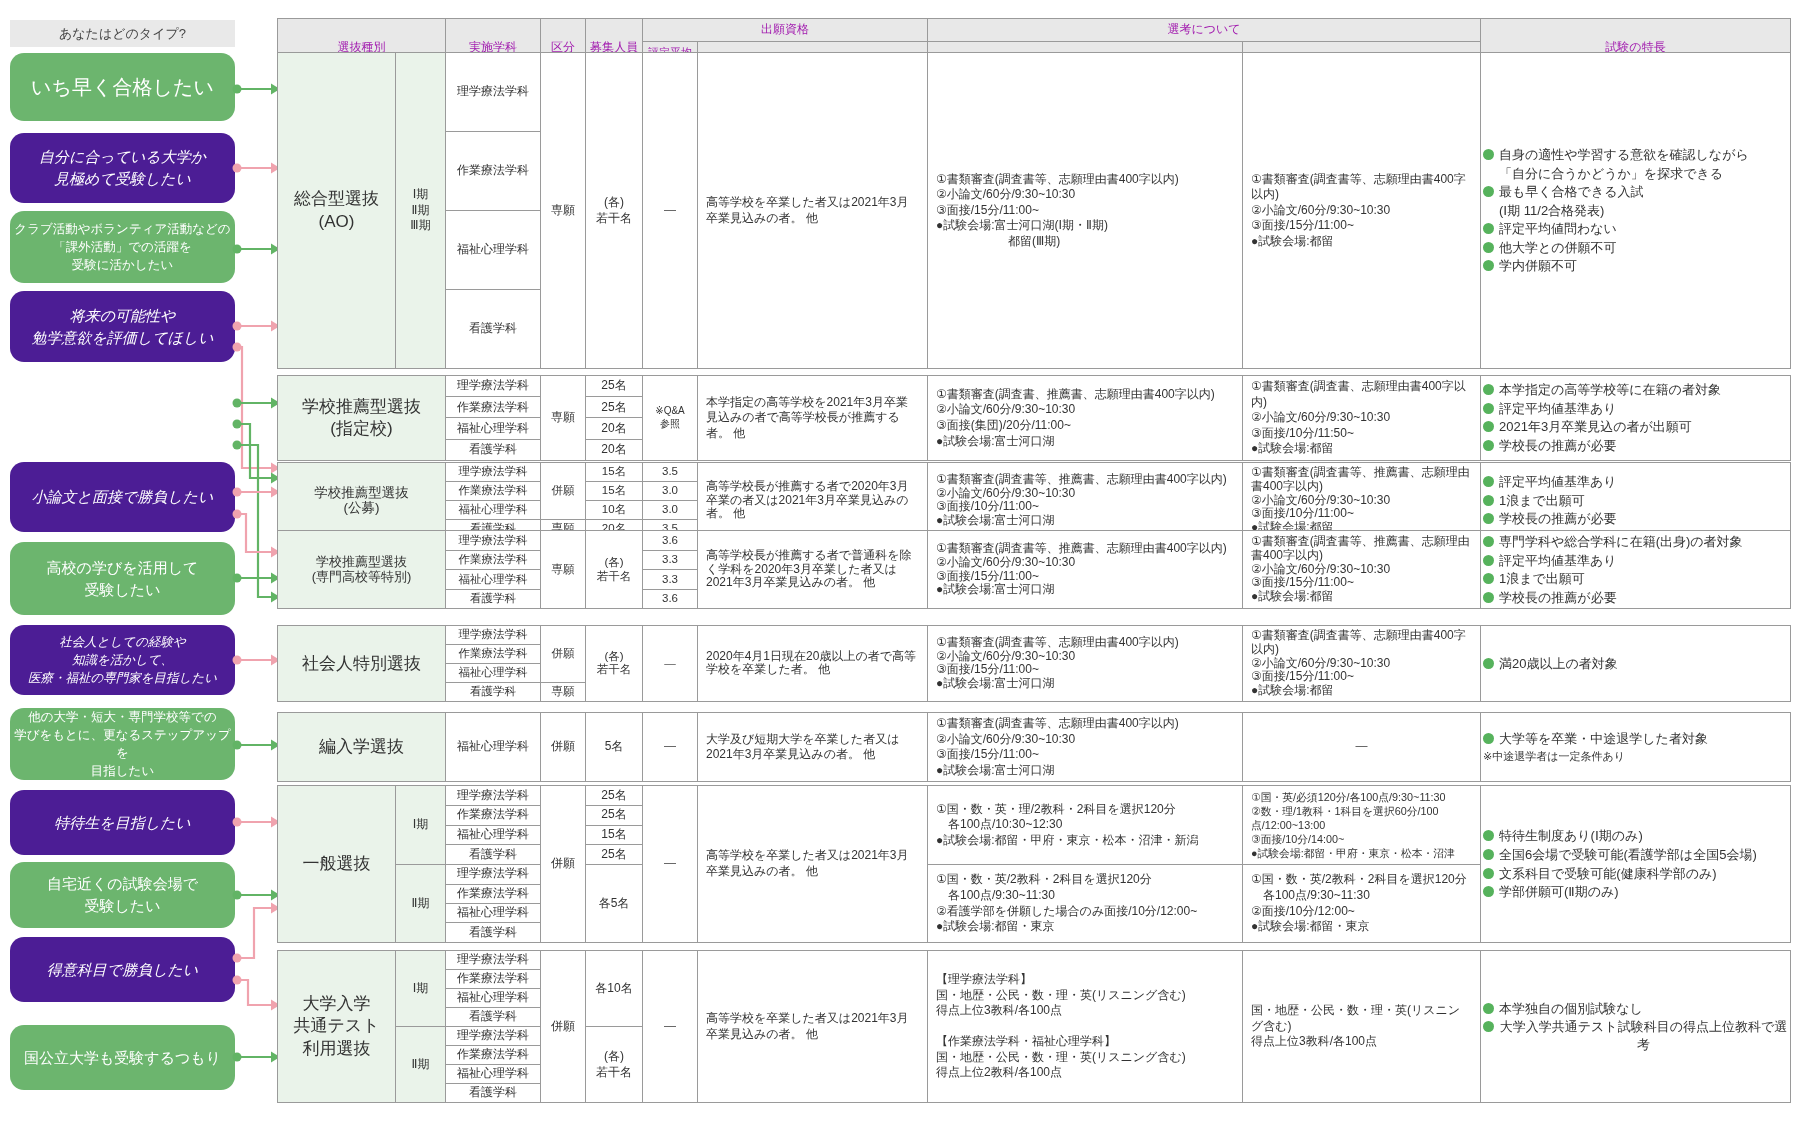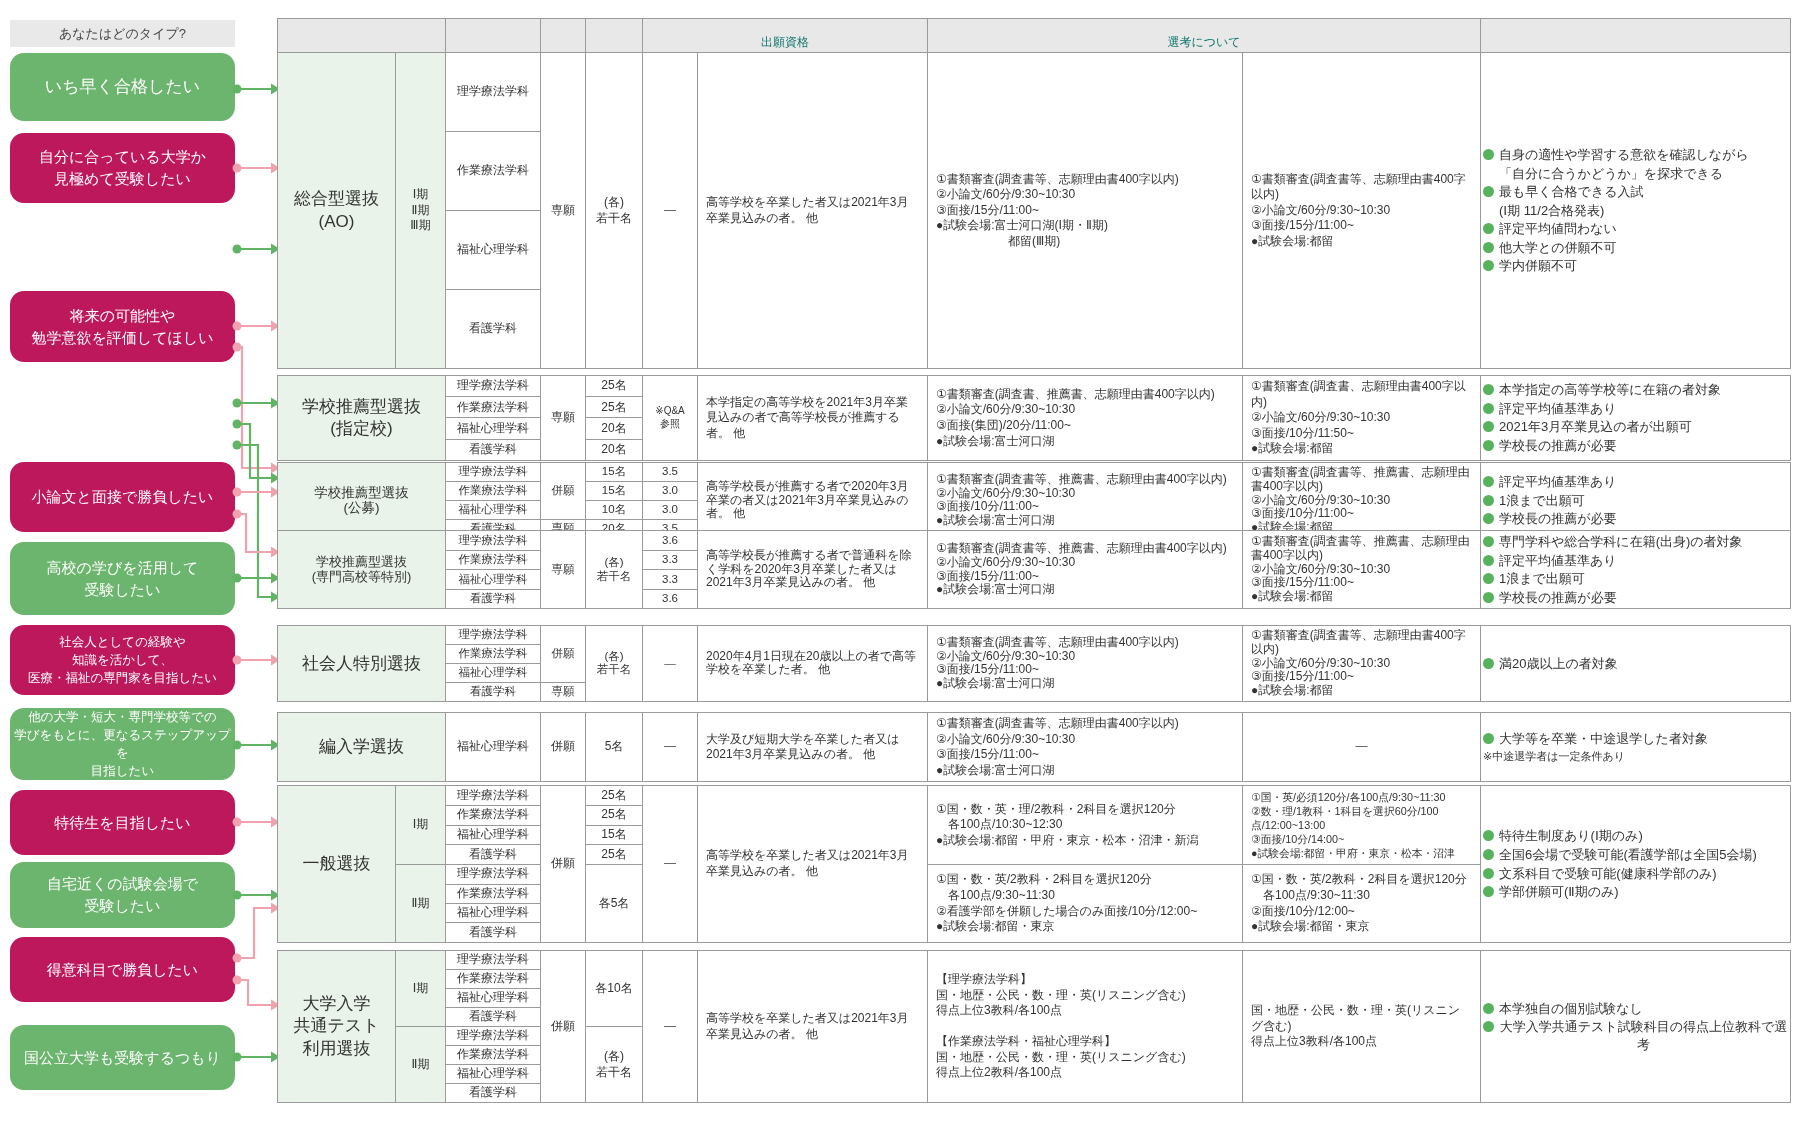--- a/index.html
+++ b/index.html
@@ -6,55 +6,58 @@
   .stage{position:relative;width:1800px;height:1122px;background:#fff;overflow:hidden;
          font-family:"Liberation Sans","DejaVu Sans",sans-serif;color:#333;}
 
   
   .ltitle{position:absolute;left:10px;top:20px;width:225px;height:27px;background:#e9e9e9;
           display:flex;align-items:center;justify-content:center;font-size:13px;color:#444;}
   .lbox{position:absolute;left:10px;width:225px;border-radius:14px;color:#fff;
         display:flex;align-items:center;justify-content:center;text-align:center;
         white-space:pre-line;font-size:15px;line-height:1.45;}
   .lbox.green{background:#6cb56e;}
-  .lbox.pink{background:#be185d;}
+  .lbox.pink{background:#4c1d95;font-style:italic;}
   .lbox.small{font-size:12.5px;}
 
   
   #conn{position:absolute;left:230px;top:0;}
 
   
   .blk{position:absolute;left:277px;width:1513px;border-collapse:collapse;table-layout:fixed;
        background:#fff;border:1px solid #7d7d7d;}
   .blk td{border:1px solid #9a9a9a;font-size:12px;text-align:center;vertical-align:middle;
           padding:1px 2px;white-space:pre-line;line-height:1.3;overflow:hidden;}
   .blk td.lt{text-align:left;padding:3px 8px;}
   .blk td.gcell{background:#eaf3ea;}
   .blk td.name{font-size:17px;}
   .blk td.dash{color:#555;}
   .blk td.sm{font-size:10px;line-height:1.25;}
-  .hdr td{background:#e8e8e8;font-size:12px;color:#0f766e;padding:16px 2px;}
+  .hdr td{background:#e8e8e8;font-size:12px;color:#a21caf;padding:3px 2px;}
   .hdr td.sub{font-size:11px;}
   .tight td{font-size:11.5px;line-height:1.15;}
 
   .featcell{text-align:left;vertical-align:middle;padding:3px 8px;}
   .featline{display:flex;align-items:flex-start;font-size:13px;line-height:1.35;margin:1px 0;}
   .featline .dot{flex:0 0 auto;width:11px;height:11px;border-radius:50%;background:#56b25c;margin:3px 5px 0 0;}
   .featline.cont{padding-left:16px;}
   .featline.small{font-size:11px;padding-left:0;}
 </style>
 </head>
 <body>
 
 <div class="stage">
 
   <div class="ltitle">あなたはどのタイプ?</div>
-  <div class="lbox green" style="top:53px;height:68px;font-size:17px">いち早く合格したい</div>
+  <div class="lbox green" style="top:53px;height:68px;font-size:20px">いち早く合格したい</div>
   <div class="lbox pink" style="top:133px;height:70px">自分に合っている大学か
 見極めて受験したい</div>
+  <div class="lbox green small" style="top:211px;height:72px">クラブ活動やボランティア活動などの
+「課外活動」での活躍を
+受験に活かしたい</div>
   <div class="lbox pink" style="top:291px;height:71px">将来の可能性や
 勉学意欲を評価してほしい</div>
   <div class="lbox pink" style="top:462px;height:70px">小論文と面接で勝負したい</div>
   <div class="lbox green" style="top:542px;height:73px">高校の学びを活用して
 受験したい</div>
   <div class="lbox pink small" style="top:625px;height:70px">社会人としての経験や
 知識を活かして、
 医療・福祉の専門家を目指したい</div>
   <div class="lbox green small" style="top:708px;height:72px">他の大学・短大・専門学校等での
 学びをもとに、更なるステップアップを

